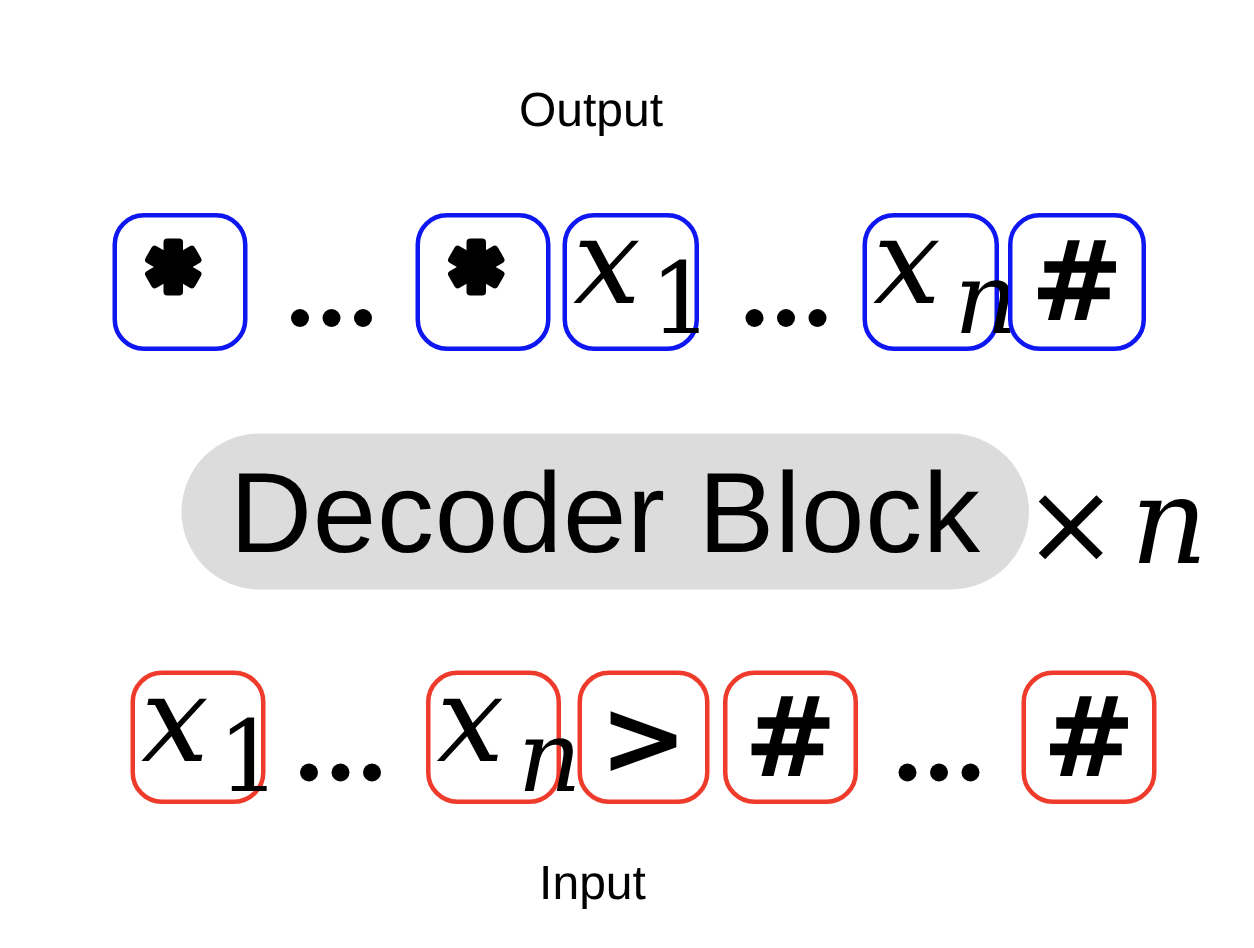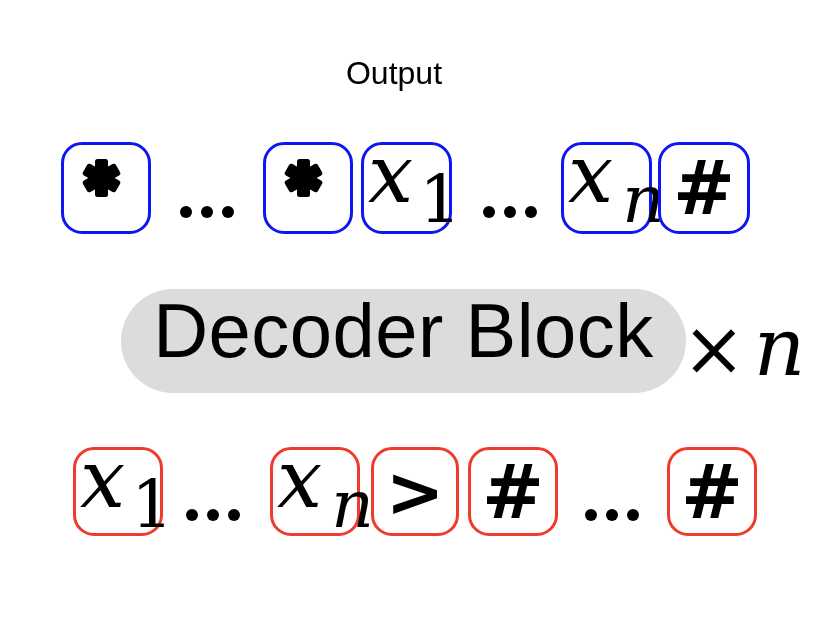--- a/index.html
+++ b/index.html
@@ -14,21 +14,21 @@
     position:relative;width:836px;height:632px;background:var(--bg);
     overflow:hidden;font-family:"Liberation Sans",sans-serif;color:var(--ink);
   }
   .label{
     position:absolute;transform:translateX(-50%);
     font-size:32px;line-height:1;color:var(--ink);white-space:nowrap;
   }
   .output-label{left:394px;top:57px;}
   .input-label{left:395px;top:572px;}
 
-  .row{position:absolute;left:2px;right:0;}
+  .row{position:absolute;left:16px;right:0;}
   .row-output{top:142px;height:92px;}
   .row-input{top:447px;height:89px;}
 
   .tok{
     position:absolute;top:0;height:100%;box-sizing:border-box;
     border:3.5px solid var(--blue);border-radius:21px;background:var(--bg);
   }
   .tok.red{border-color:var(--red);}
   .tok.center{display:flex;align-items:center;justify-content:center;}
 
@@ -60,21 +60,21 @@
   .sym{
     font-family:"DejaVu Sans",sans-serif;font-weight:bold;line-height:1;color:var(--ink);
   }
   .sym.hash{font-size:74px;}
   .sym.gt{font-size:70px;}
 
   
   .pill{
     position:absolute;left:121px;top:289px;width:565px;height:104px;
     background:var(--pill);border-radius:52px;
-    display:flex;justify-content:center;padding-top:4px;box-sizing:border-box;
+    display:flex;align-items:center;justify-content:center;padding-top:4px;box-sizing:border-box;
   }
   .pill-label{
     font-size:76px;line-height:1;letter-spacing:0.5px;color:var(--ink);white-space:nowrap;
   }
   .times-n{
     position:absolute;left:682px;top:308px;line-height:1;white-space:nowrap;
     font-family:"DejaVu Serif",serif;font-size:80px;
   }
   .times-n .times{font-size:76px;}
   .times-n .nvar{font-style:italic;margin-left:8px;}
@@ -150,14 +150,15 @@
     <div class="ellipsis" style="left:583px;">
         <i></i>
         <i></i>
         <i></i>
       </div>
     <div class="tok red center" style="left:665px;width:90px;">
       <span class="sym hash">#</span>
     </div>
   </div>
 
+  <div class="label input-label">Input</div>
 
 </div>
 
 </body></html>

